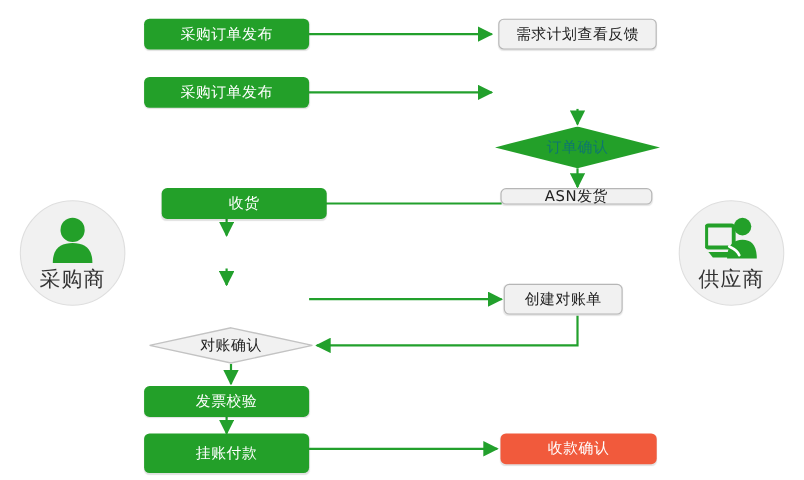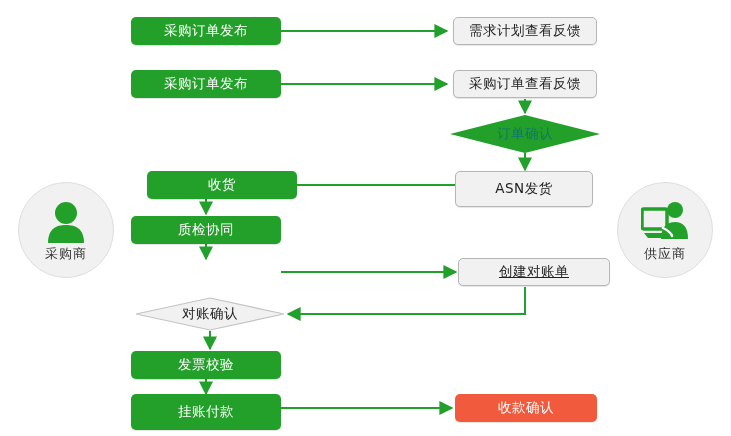--- a/index.html
+++ b/index.html
@@ -78,21 +78,21 @@
     border: 1px solid #dedede;
     display: flex;
     flex-direction: column;
     align-items: center;
     justify-content: center;
     z-index: 3;
   }
   .actor .glyph { height: 46px; display: flex; align-items: flex-end; }
   .actor .caption {
     margin-top: 2px;
-    font-size: 13px;
+    font-size: 19px;
     color: #333333;
     letter-spacing: 1px;
   }
 </style>
 </head>
 <body>
 
 <div id="canvas">
 
   <svg id="edges" viewBox="0 0 731 436" width="731" height="436">
@@ -143,43 +143,37 @@
   <div class="node node-green" style="left:131px; top:17px; width:150px; height:28px;">
     <span>采购订单发布</span>
   </div>
   <div class="node node-green" style="left:131px; top:70px; width:150px; height:28px;">
     <span>采购订单发布</span>
   </div>
 
   <div class="node node-gray" style="left:453px; top:17px; width:144px; height:28px;">
     <span>需求计划查看反馈</span>
   </div>
-  <div class="node node-gray" style="left:453px; top:70px; width:144px; height:28px;">
-    <span>采购订单查看反馈</span>
-  </div>
 
   <div class="diamond-wrap" style="left:450px; top:115px; width:150px; height:38px;">
     <svg width="150" height="38" viewBox="0 0 150 38" aria-hidden="true">
       <polygon points="75,0 150,19 75,38 0,19" fill="#23a029"></polygon>
     </svg>
     <span class="diamond-label on-green">订单确认</span>
   </div>
 
-  <div class="node node-gray" style="left:455px; top:171px; width:138px; height:36px;">
+  <div class="node node-gray" style="left:455px; top:171px; width:138px; height:15px;">
     <span>ASN发货</span>
   </div>
 
   <div class="node node-green" style="left:131px; top:171px; width:150px; height:28px;margin-left:16px;">
     <span>收货</span>
   </div>
-  <div class="node node-green" style="left:131px; top:216px; width:150px; height:28px;">
-    <span>质检协同</span>
-  </div>
 
-  <div class="node node-gray" style="left:458px; top:258px; width:152px; height:28px;text-decoration:underline;">
+  <div class="node node-gray" style="left:458px; top:258px; width:108px; height:28px;">
     <span>创建对账单</span>
   </div>
 
   <div class="diamond-wrap" style="left:135px; top:297px; width:150px; height:34px;">
     <svg width="150" height="34" viewBox="0 0 150 34" aria-hidden="true">
       <polygon points="75,1 149,17 75,33 1,17" fill="#f1f1f1" stroke="#c3c3c3" stroke-width="1.2"></polygon>
     </svg>
     <span class="diamond-label on-gray">对账确认</span>
   </div>
 

